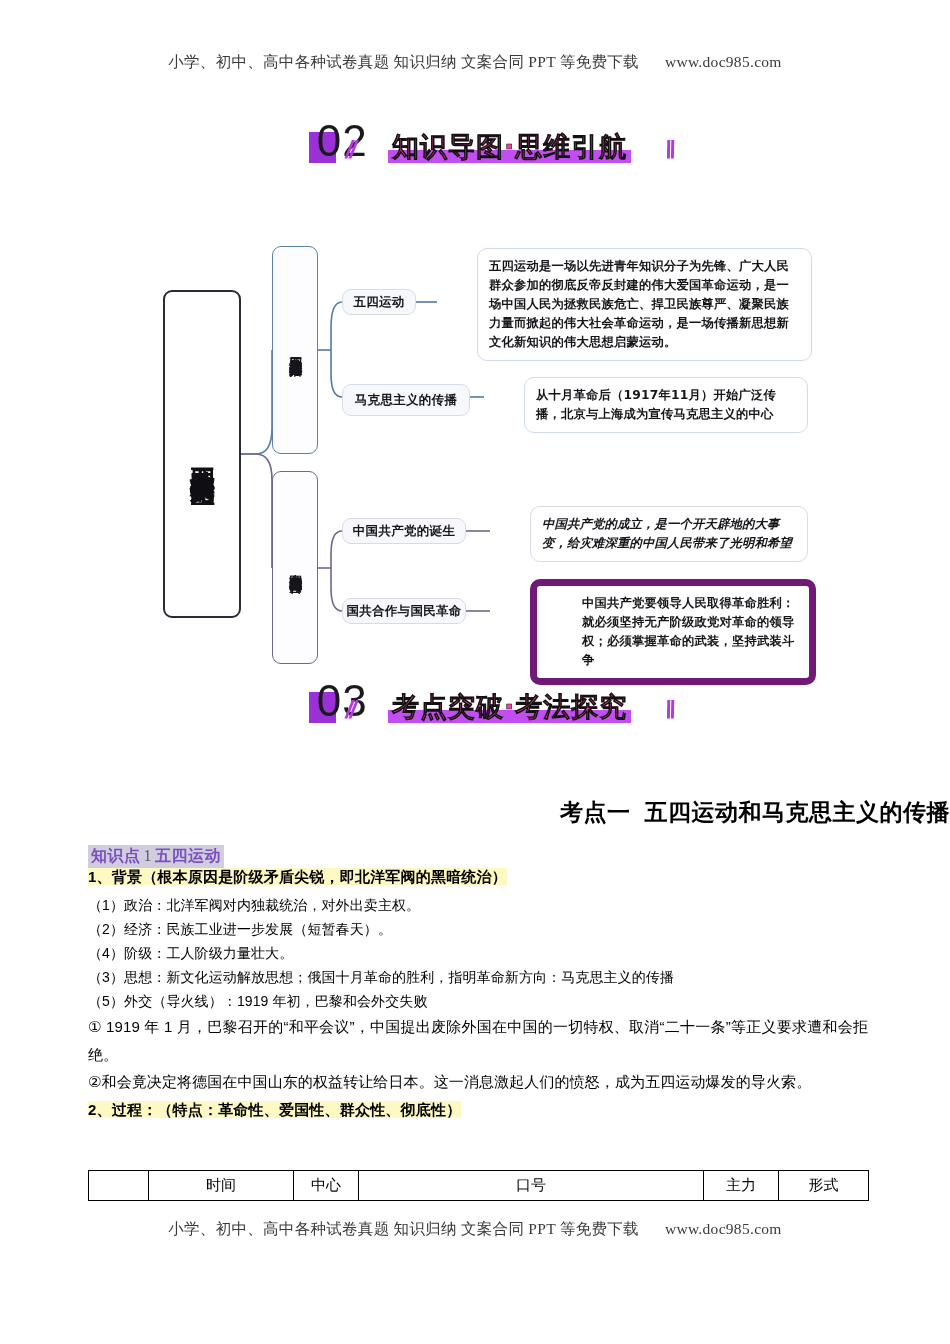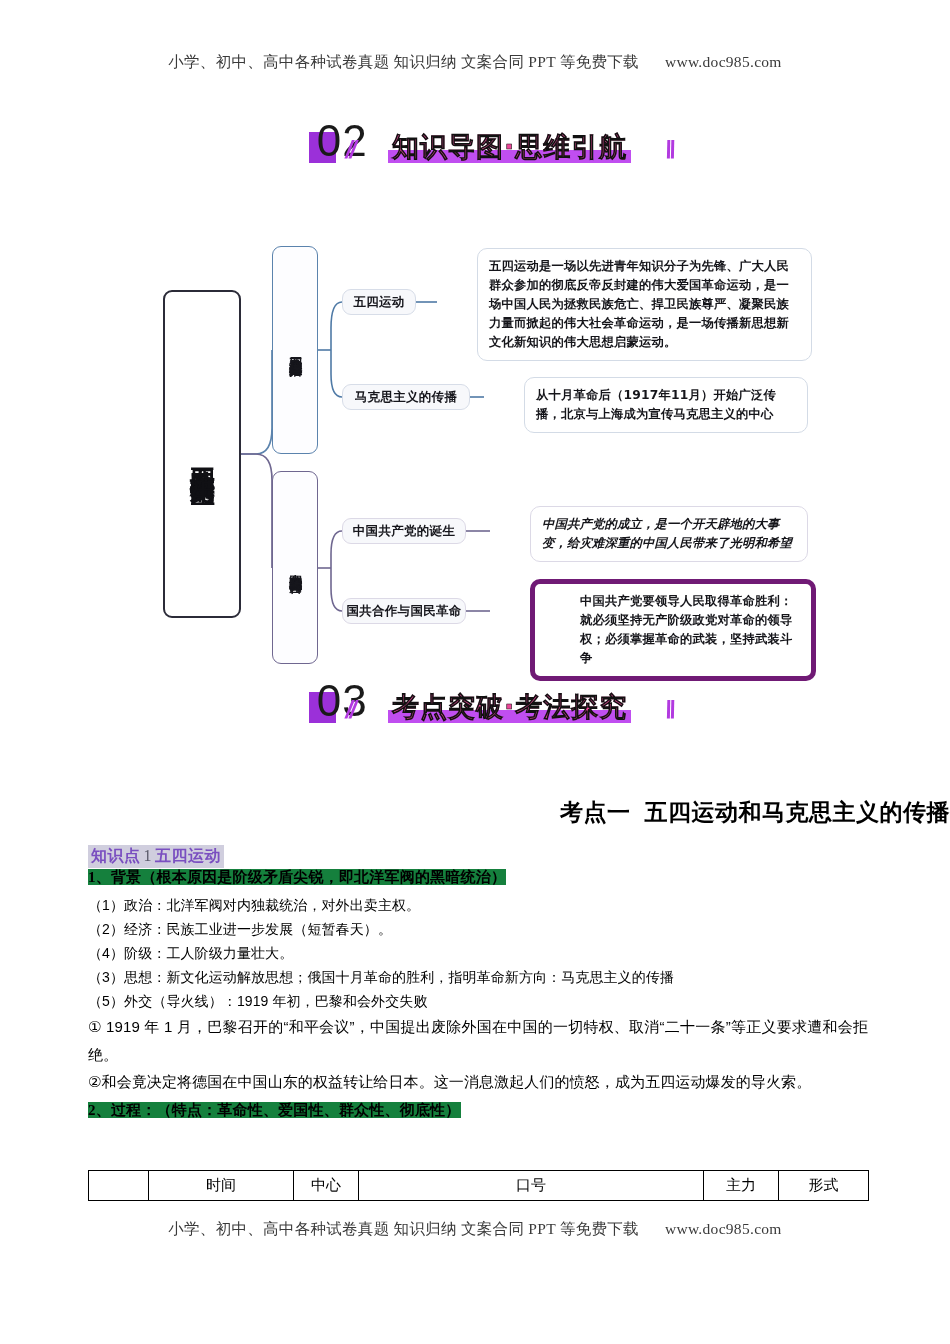--- a/index.html
+++ b/index.html
@@ -175,21 +175,21 @@
     background: #f7f8fb;
     font-family: "DejaVu Sans", sans-serif;
     font-size: 12.5px;
     font-weight: bold;
     color: #16161c;
     padding: 0 9px;
     letter-spacing: 0.3px;
     white-space: nowrap;
   }
   #mm-pill-1 { left: 342px; top: 61px;  width: 74px;  height: 26px; border: 1px solid #d7dde8; }
-  #mm-pill-2 { left: 342px; top: 156px; width: 128px; height: 26px; border: 1px solid #d7dde8; }
+  #mm-pill-2 { left: 342px; top: 156px; width: 128px; height: 32px; border: 1px solid #d7dde8; }
   #mm-pill-3 { left: 342px; top: 290px; width: 124px; height: 26px; border: 1px solid #dcd9e6; }
   #mm-pill-4 { left: 342px; top: 370px; width: 124px; height: 26px; border: 1px solid #dcd9e6; }
 
   
   .mm-detail {
     position: absolute;
     border-radius: 10px;
     background: #ffffff;
     font-family: "DejaVu Sans", sans-serif;
     font-size: 12.3px;
@@ -197,21 +197,21 @@
     line-height: 1.55;
     color: #15151a;
     padding: 8px 11px;
     letter-spacing: 0.2px;
     text-align: left;
     margin-left: 40px;
   }
   #mm-detail-1 { left: 437px; top: 20px;  width: 335px; border: 1px solid #d3dbe6; }
   #mm-detail-2 { left: 484px; top: 149px; width: 284px; border: 1px solid #d3dbe6; }
   #mm-detail-3 { left: 490px; top: 278px; width: 278px; border: 1px solid #dcd9e6; font-style: italic; }
-  #mm-detail-4 { left: 490px; top: 351px; width: 286px; border: 5px solid #701a75; padding-left: 45px; }
+  #mm-detail-4 { left: 490px; top: 351px; width: 286px; border: 7px solid #701a75; padding-left: 45px; }
 
   
   #exam-point-heading {
     position: absolute;
     left: 0; right: 0;
     top: 797px;
     text-align: right;
     font-family: "DejaVu Sans", sans-serif;
     font-size: 23px;
     font-weight: bold;
@@ -241,22 +241,22 @@
     letter-spacing: 0.5px;
   }
   .kp-badge .num {
     color: #5a5a6a;
     font-family: "Liberation Serif", serif;
     font-weight: normal;
     padding: 0 3px;
   }
   .hl-yellow {
     display: inline;
-    background: #15803d;
-    font-family: Liberation Serif, serif;
+    background: #fef9c3;
+    font-family: Liberation Sans, sans-serif;
     font-size: 15px;
     font-weight: bold;
     color: #000;
     letter-spacing: 0.2px;
   }
   .line-yellow { margin-bottom: 6px; }
   .txt-line {
     font-family: "Liberation Sans", "DejaVu Sans", sans-serif;
     font-size: 14px;
     line-height: 1.72;

